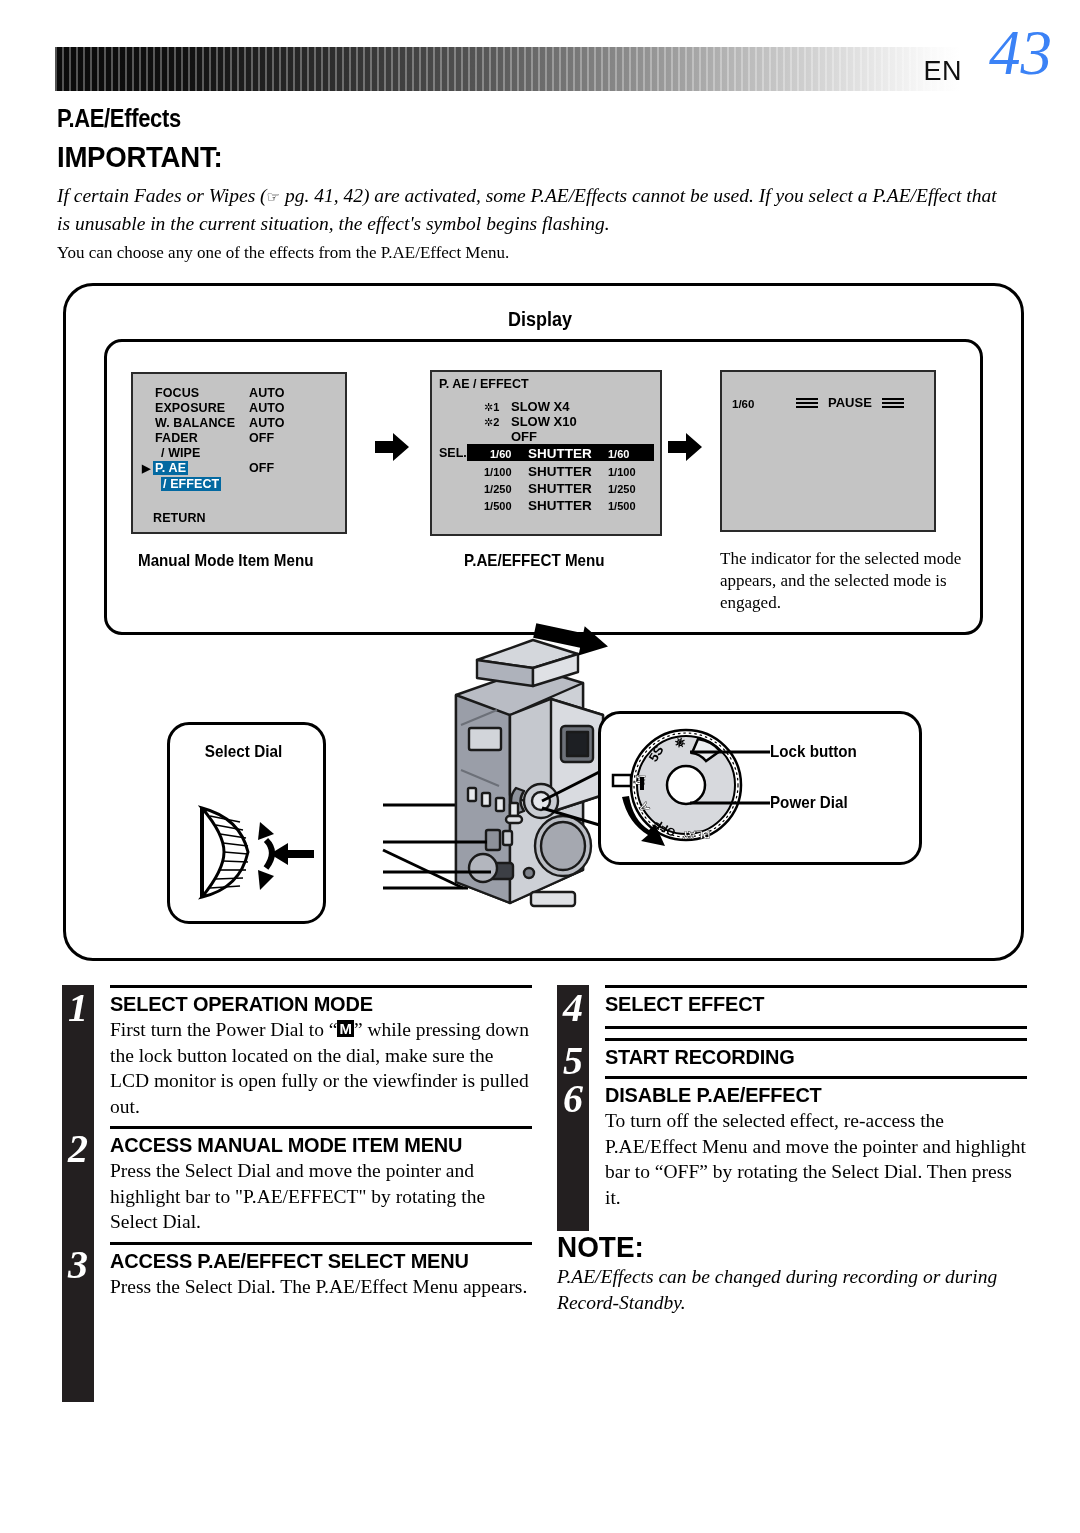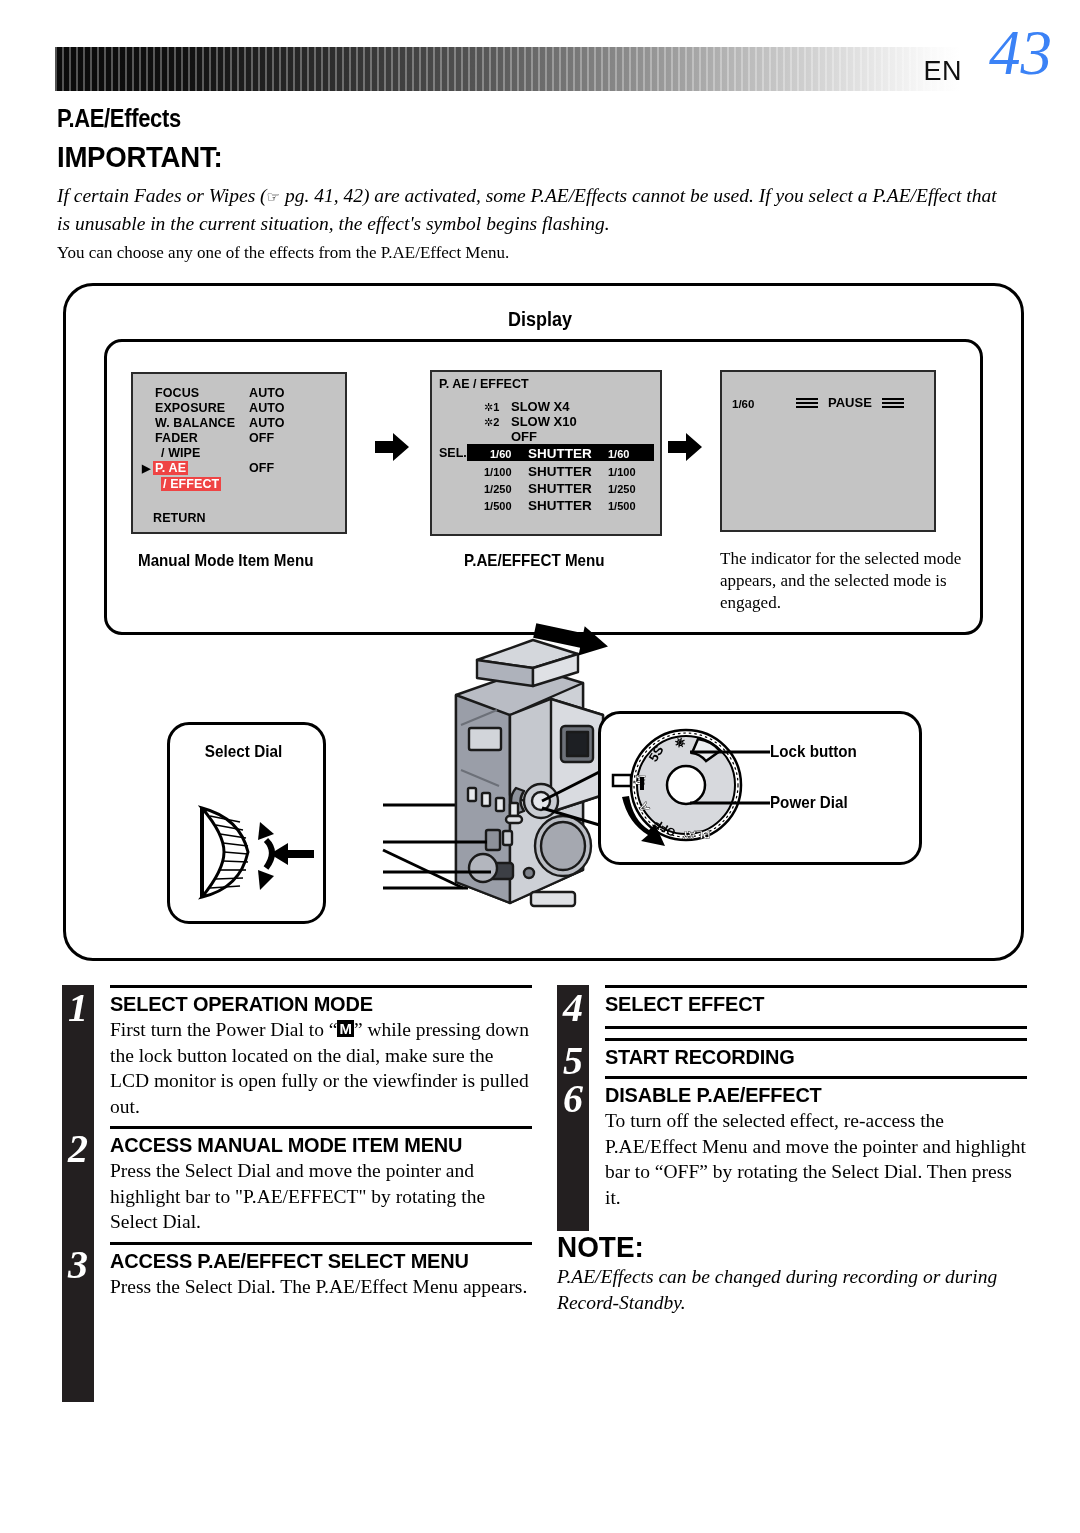--- a/index.html
+++ b/index.html
@@ -38,21 +38,21 @@
 
   
   .lcd{position:absolute;background:#c4c4c4;border:2px solid #2a2a2a;
     font-family:"Liberation Sans",sans-serif;}
   #lcd1{left:131px;top:372px;width:212px;height:158px;}
   #lcd2{left:430px;top:370px;width:228px;height:162px;}
   #lcd3{left:720px;top:370px;width:212px;height:158px;}
 
   .m1row{position:absolute;font-size:12.5px;font-weight:bold;letter-spacing:.1px;}
   .m1lbl{left:22px;} .m1val{left:116px;}
-  .inv{background:#ef4444;color:#fff;padding:0 2px;}
+  .inv{background:#0369a1;color:#fff;padding:0 2px;}
   .caret{position:absolute;left:9px;font-size:11px;font-weight:bold;}
 
   .m2title{position:absolute;left:7px;top:5px;font-size:12.5px;font-weight:bold;}
   .m2sym{position:absolute;left:52px;font-size:12px;}
   .m2name{position:absolute;left:79px;font-size:13px;font-weight:bold;}
   .m2sel{position:absolute;left:7px;font-size:12.5px;font-weight:bold;}
   .m2spd{position:absolute;left:38px;font-size:11px;font-weight:bold;}
   .m2shut{position:absolute;left:79px;font-size:13.5px;font-weight:bold;}
   .m2val{position:absolute;left:158px;font-size:11px;font-weight:bold;}
   .hl-bar{position:absolute;left:35px;width:187px;height:17px;background:#000;}

